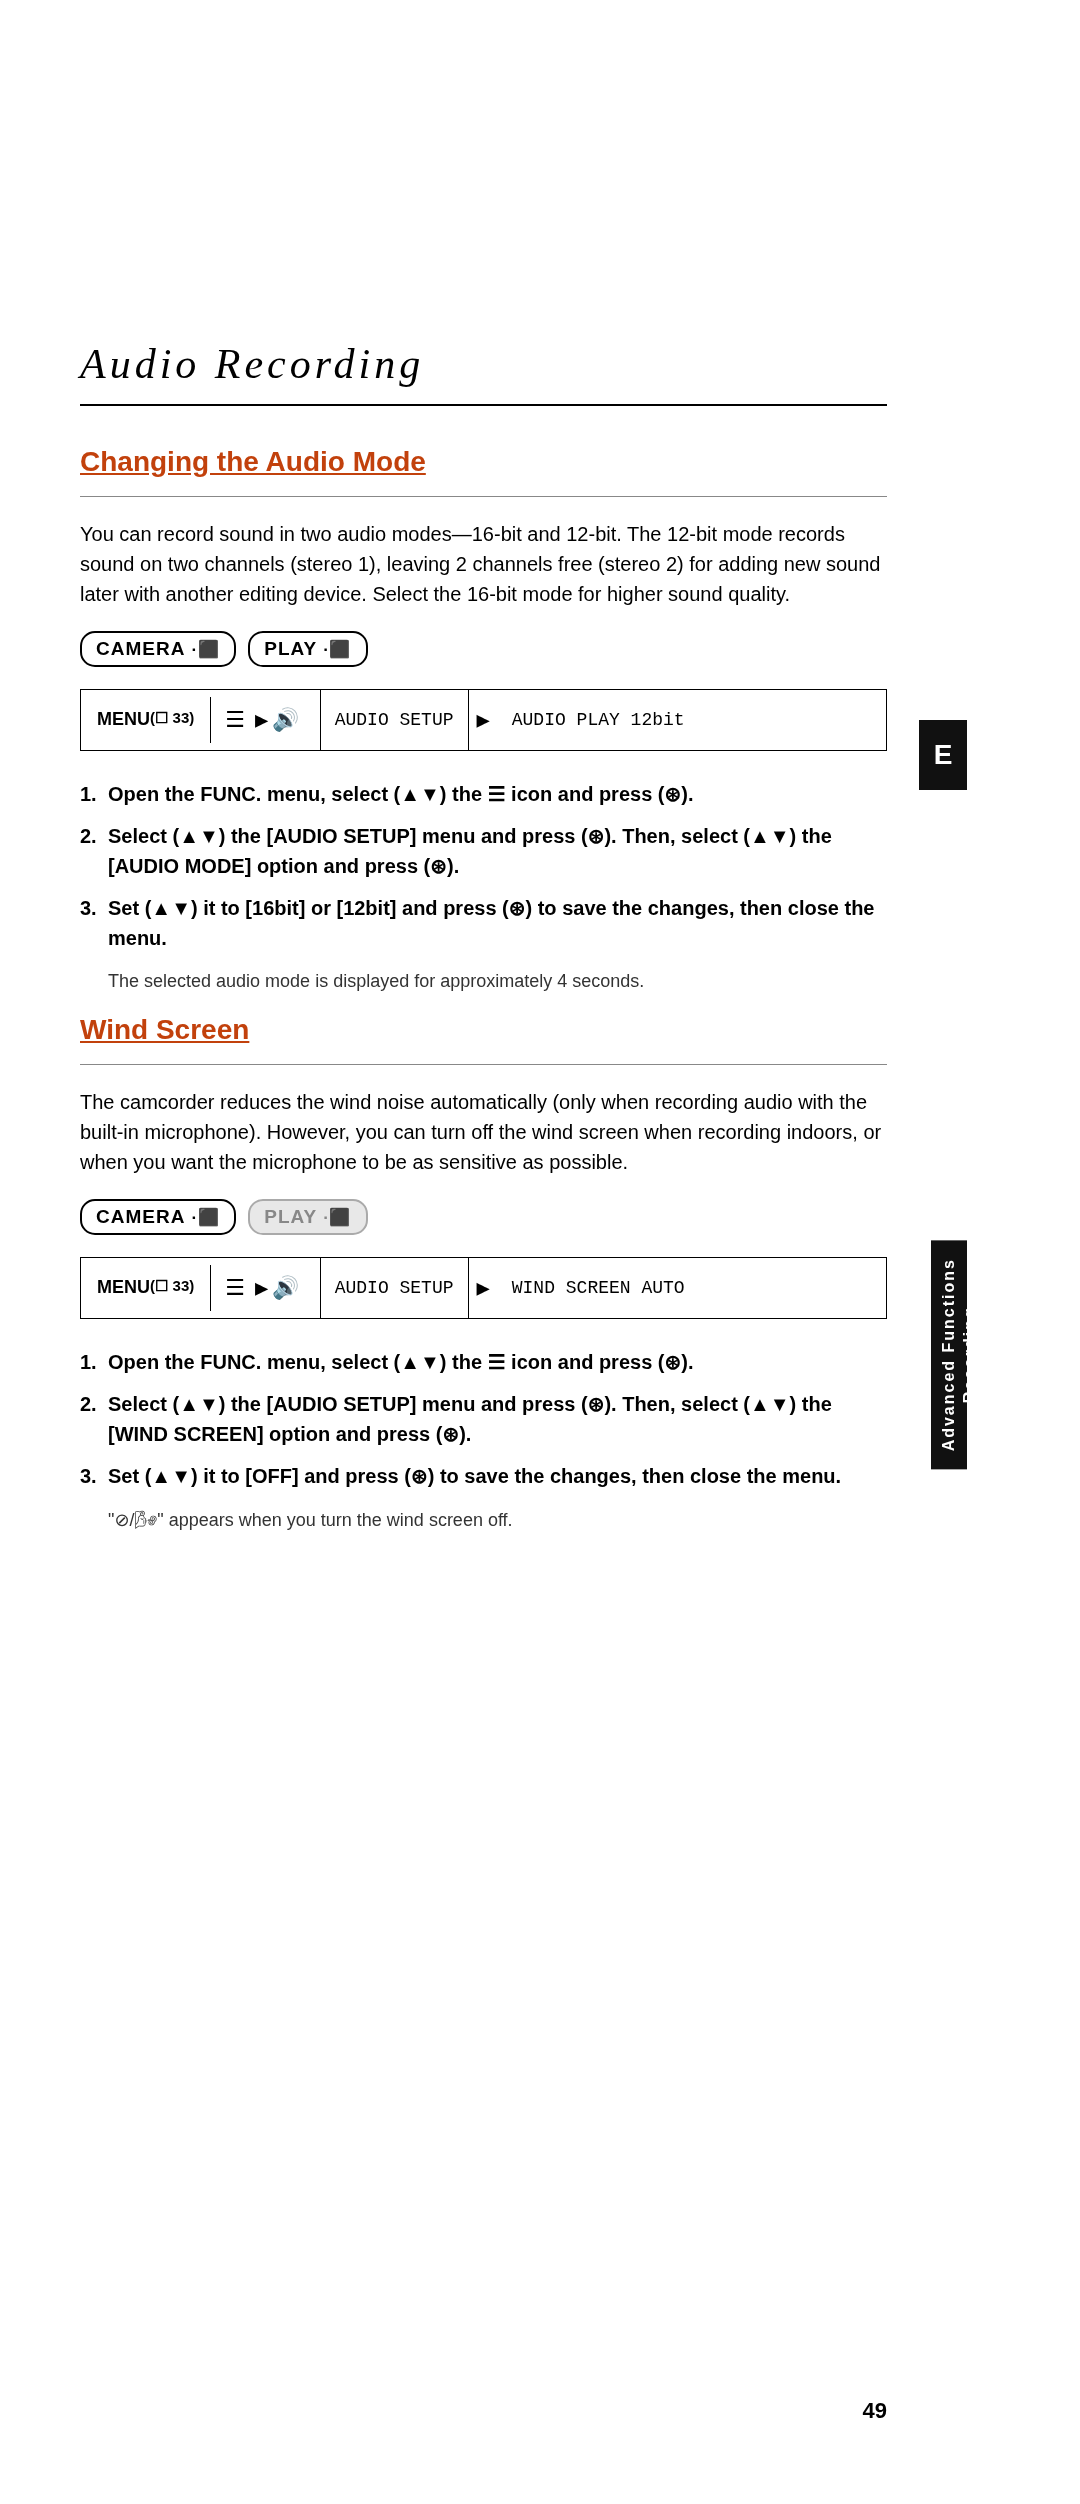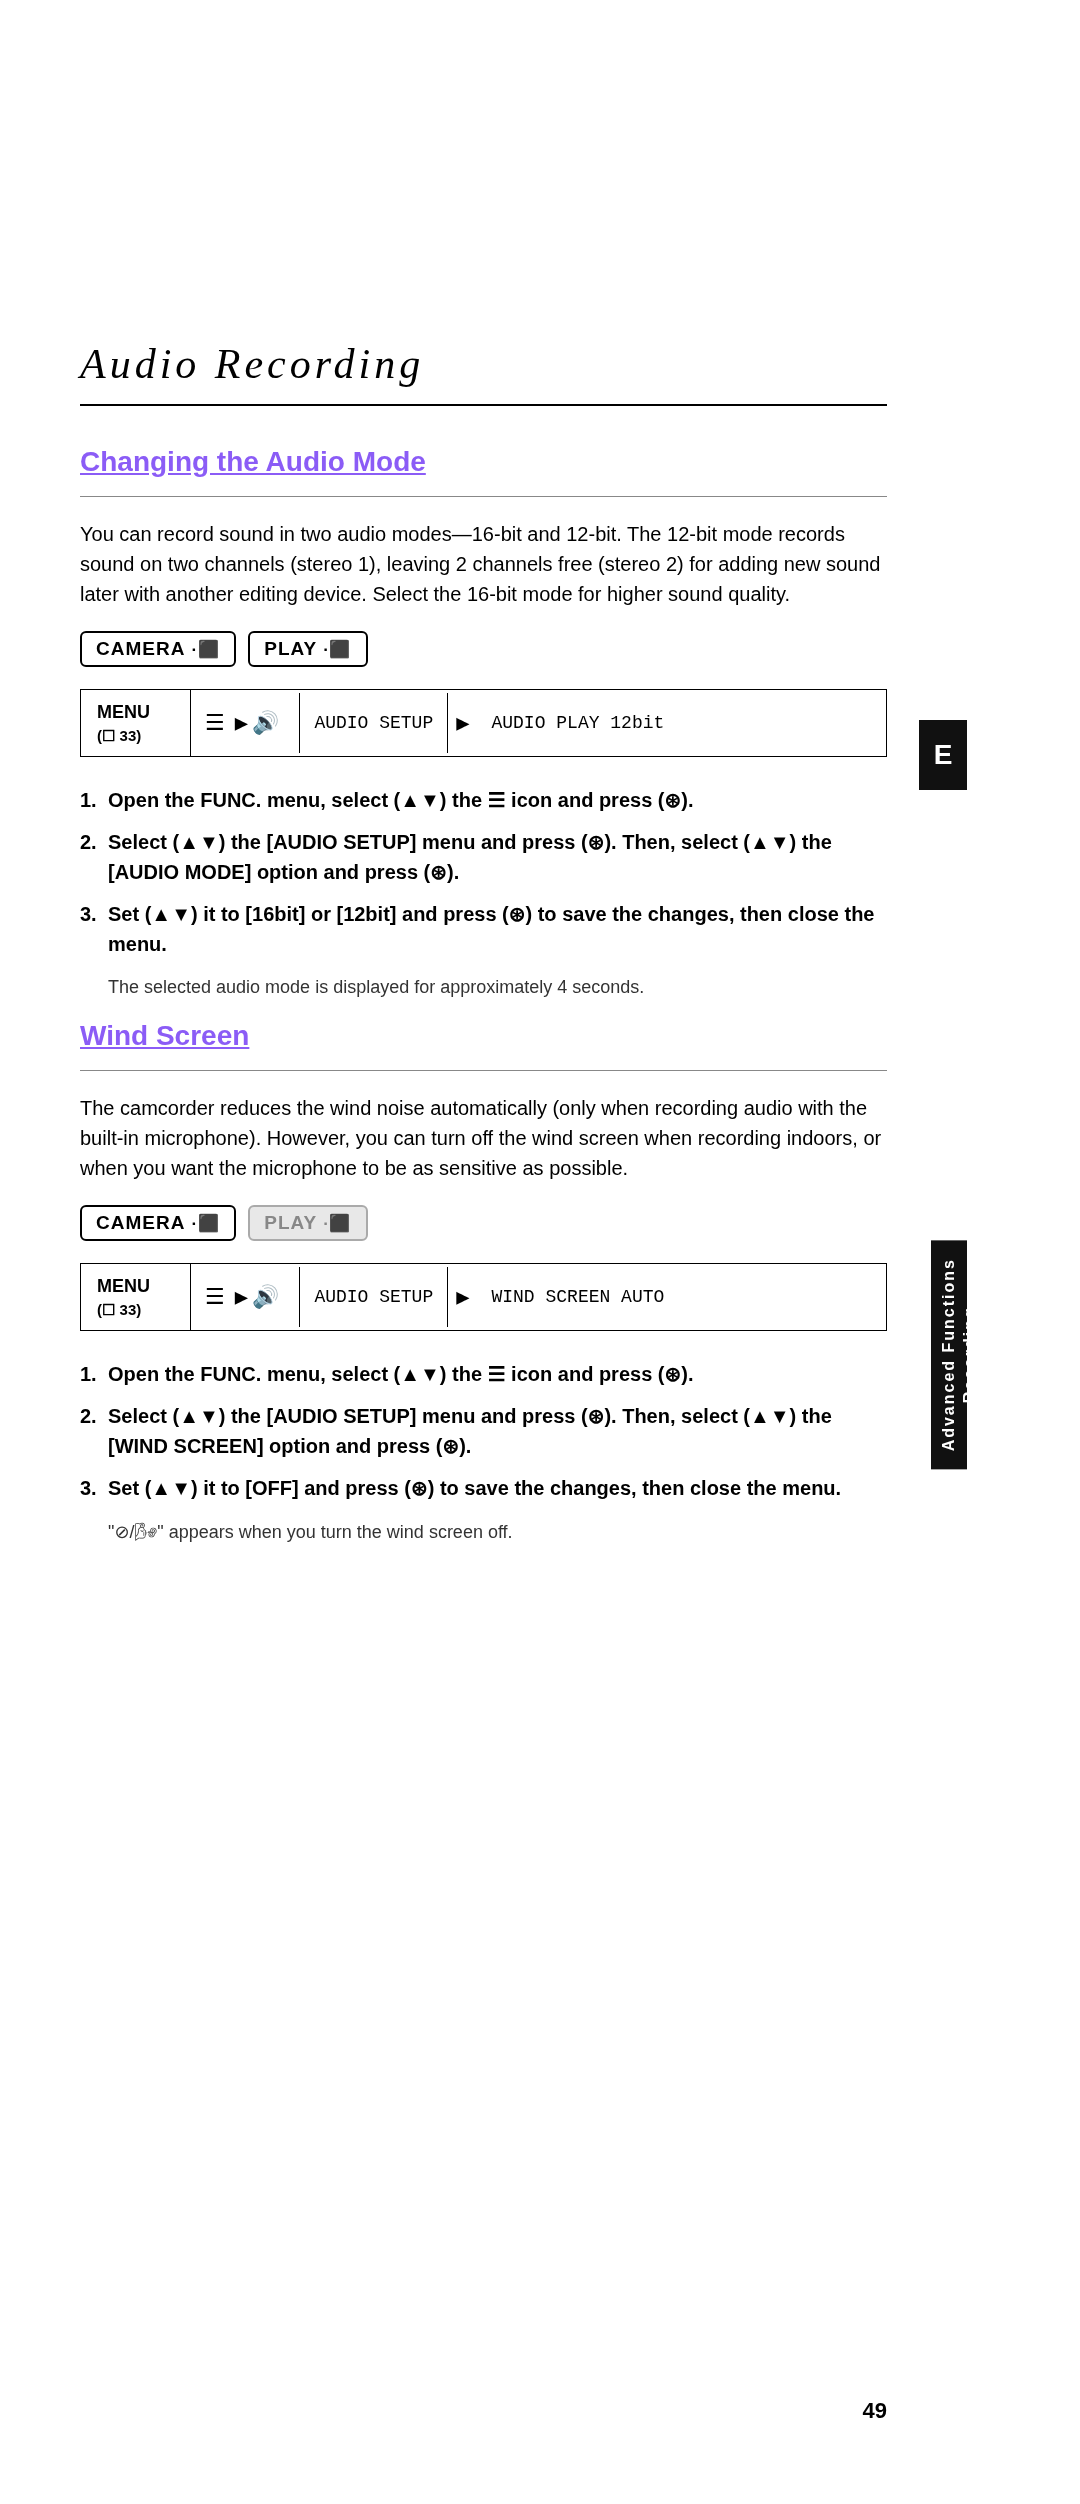--- a/index.html
+++ b/index.html
@@ -42,21 +42,21 @@
       margin-bottom: 40px;
     }
 
     
     .section-heading {
       font-family: Arial, sans-serif;
       font-size: 28px;
       font-weight: bold;
       text-decoration: underline;
       margin-bottom: 18px;
-      color: #8b5cf6;
+      color: #c2410c;
     }
 
     .section-divider {
       border: none;
       border-top: 1.5px solid #888;
       margin-bottom: 22px;
     }
 
     
     .body-text {
@@ -73,21 +73,21 @@
       flex-direction: row;
       align-items: center;
       gap: 12px;
       margin-bottom: 22px;
     }
 
     .badge {
       display: inline-flex;
       align-items: center;
       border: 2.5px solid #000;
-      border-radius: 6px;
+      border-radius: 15px;
       padding: 5px 14px;
       font-family: Arial, sans-serif;
       font-size: 19px;
       font-weight: bold;
       letter-spacing: 1px;
       background: #fff;
       color: #000;
     }
 
     .badge.active {
@@ -114,21 +114,21 @@
       flex-direction: row;
       align-items: center;
       border: 1.5px solid #000;
       margin-bottom: 28px;
       font-family: 'Courier New', Courier, monospace;
       font-size: 18px;
     }
 
     .menu-label-col {
       display: flex;
-      flex-direction: column;
+      flex-direction: row;
       justify-content: center;
       padding: 10px 16px;
       font-family: Arial, sans-serif;
       font-size: 18px;
       font-weight: bold;
       border-right: 1.5px solid #000;
       min-width: 110px;
       line-height: 1.4;
     }
 

